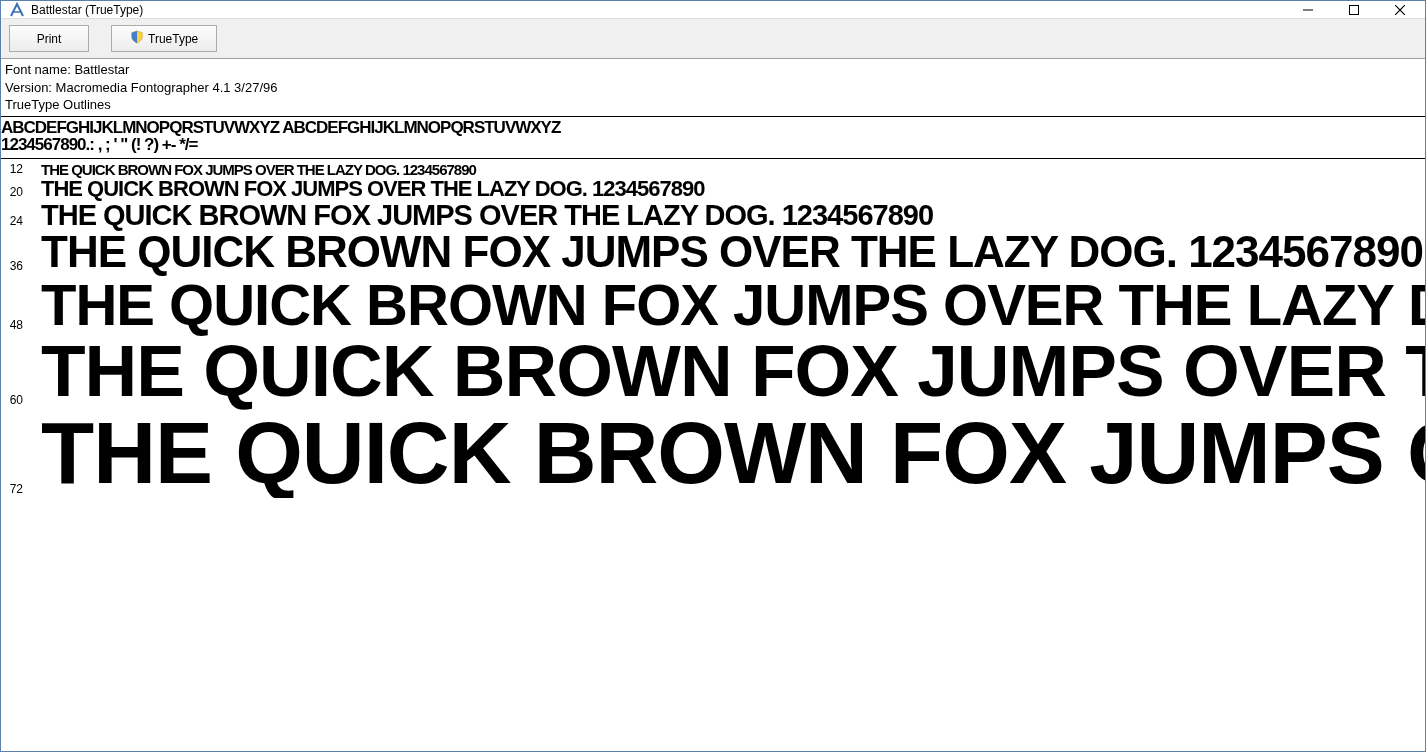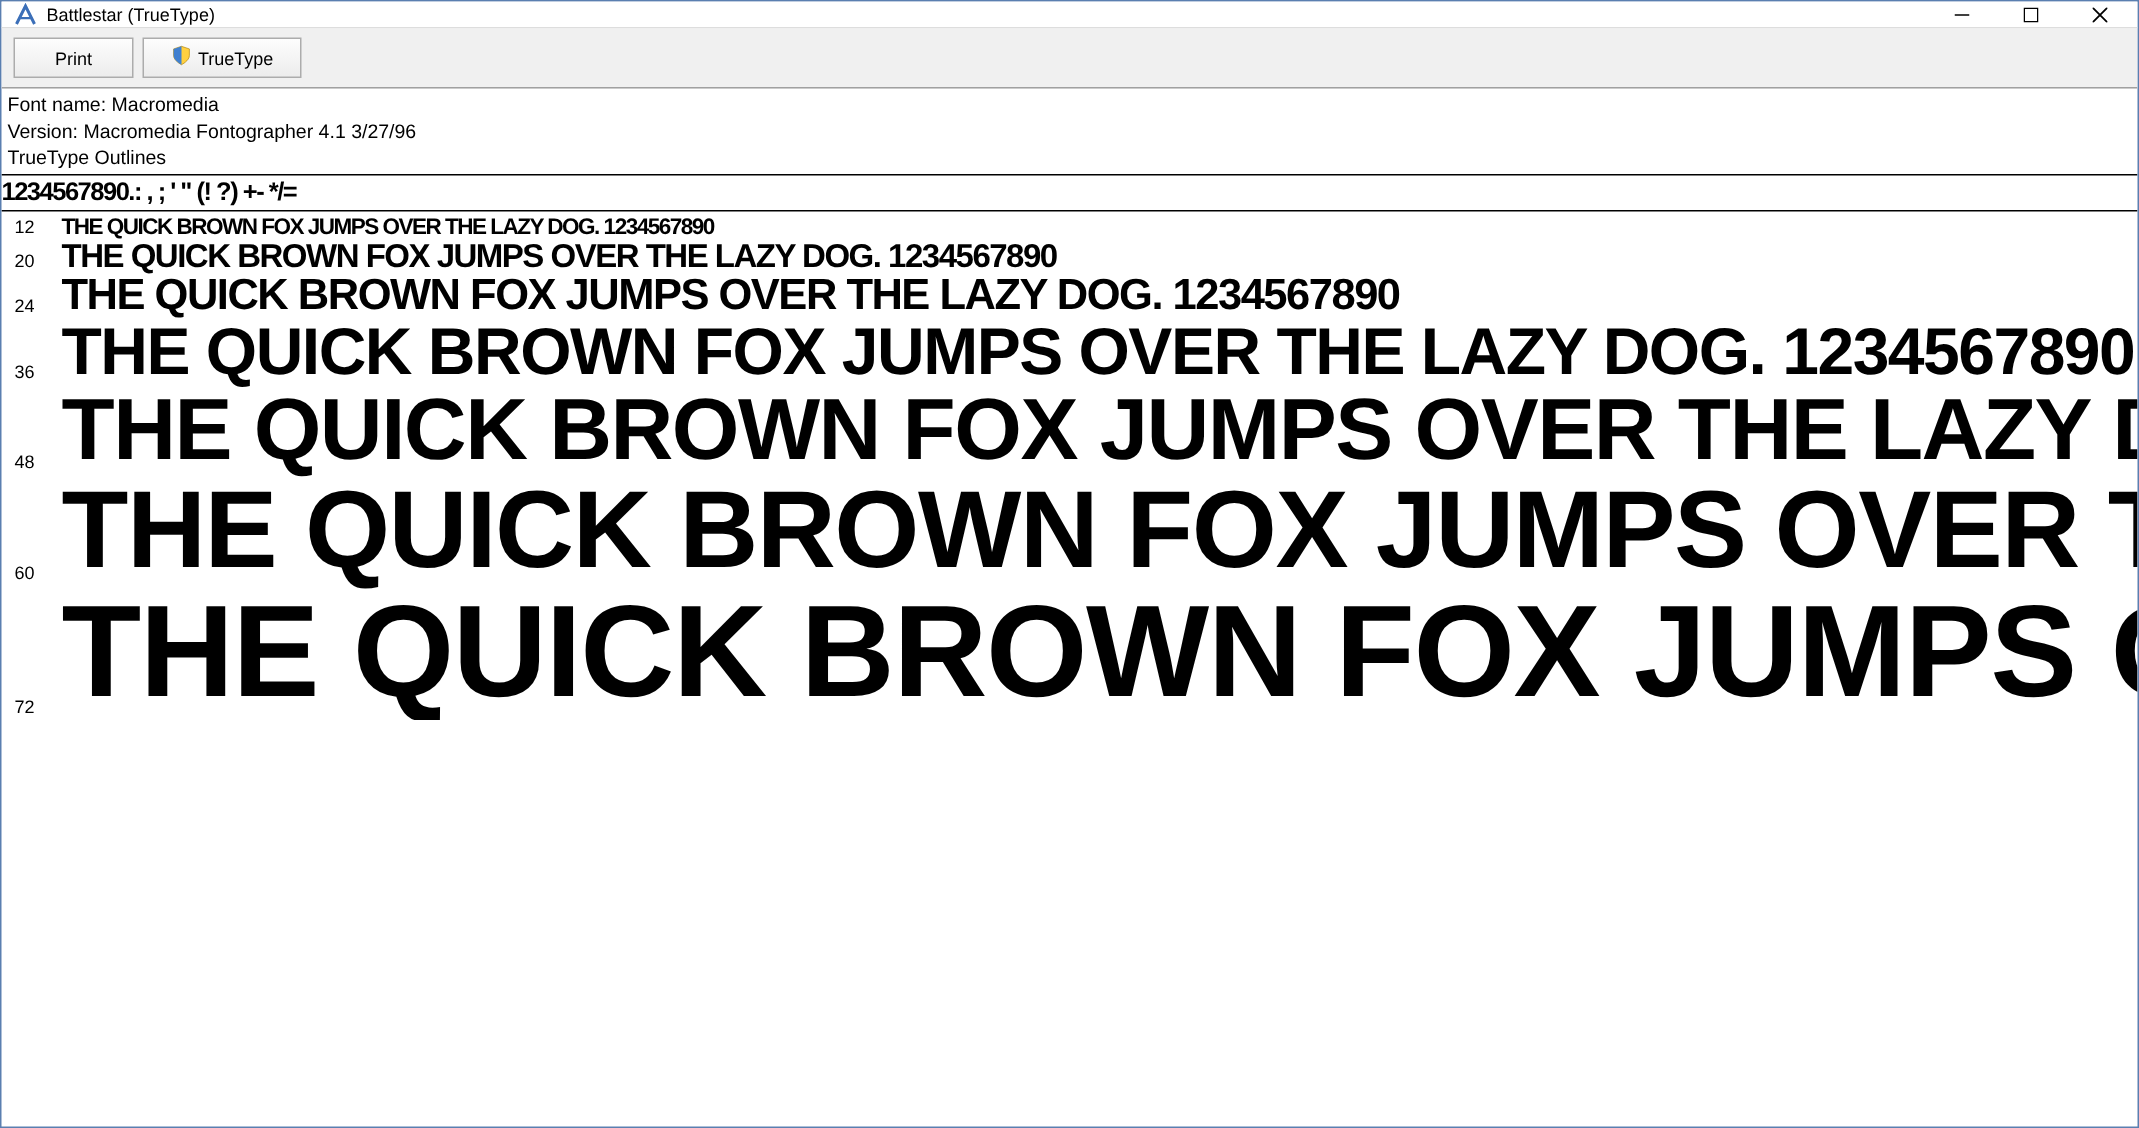--- a/index.html
+++ b/index.html
@@ -49,21 +49,21 @@
       justify-content: center;
       cursor: default;
       font-size: 10px;
       color: #000;
     }
     .toolbar {
       background: #f0f0f0;
       padding: 6px 8px;
       border-bottom: 1px solid #a0a0a0;
       display: flex;
-      gap: 6px;
+      gap: 22px;
     }
     .tb-btn {
       background: linear-gradient(#fdfdfd, #ececec);
       border: 1px solid #acacac;
       padding: 4px 18px;
       font-size: 12px;
       font-family: inherit;
       cursor: default;
       display: inline-flex;
       align-items: center;
@@ -164,30 +164,31 @@
         <path d="M8 1 L8 15 C8 15 2 12 2 8 V3 Z" fill="#4080d0"></path>
       </svg>
     </span>
     <span>TrueType</span>
   </button>
 </div>
 
 <div class="info-block">
   <div>
     <span>Font name:</span>
-    <span>Macromedia</span>
+    <span>Battlestar</span>
   </div>
   <div>
     <span>Version:</span>
     <span>Macromedia Fontographer 4.1 3/27/96</span>
   </div>
   <div>TrueType Outlines</div>
 </div>
 
 <div class="alpha-block">
+  <div class="alpha-line">ABCDEFGHIJKLMNOPQRSTUVWXYZ  ABCDEFGHIJKLMNOPQRSTUVWXYZ</div>
   <div class="alpha-line">1234567890.: , ;    '  "  (! ?)  +- */=</div>
 </div>
 
 <div class="samples" id="samples-container">
 <div class="sample-row">
       <span class="sample-label">12</span>
       <span class="sample-text" style="font-size: 15px;">THE QUICK BROWN FOX JUMPS OVER THE LAZY DOG. 1234567890</span>
     </div>
     <div class="sample-row">
       <span class="sample-label">20</span>

